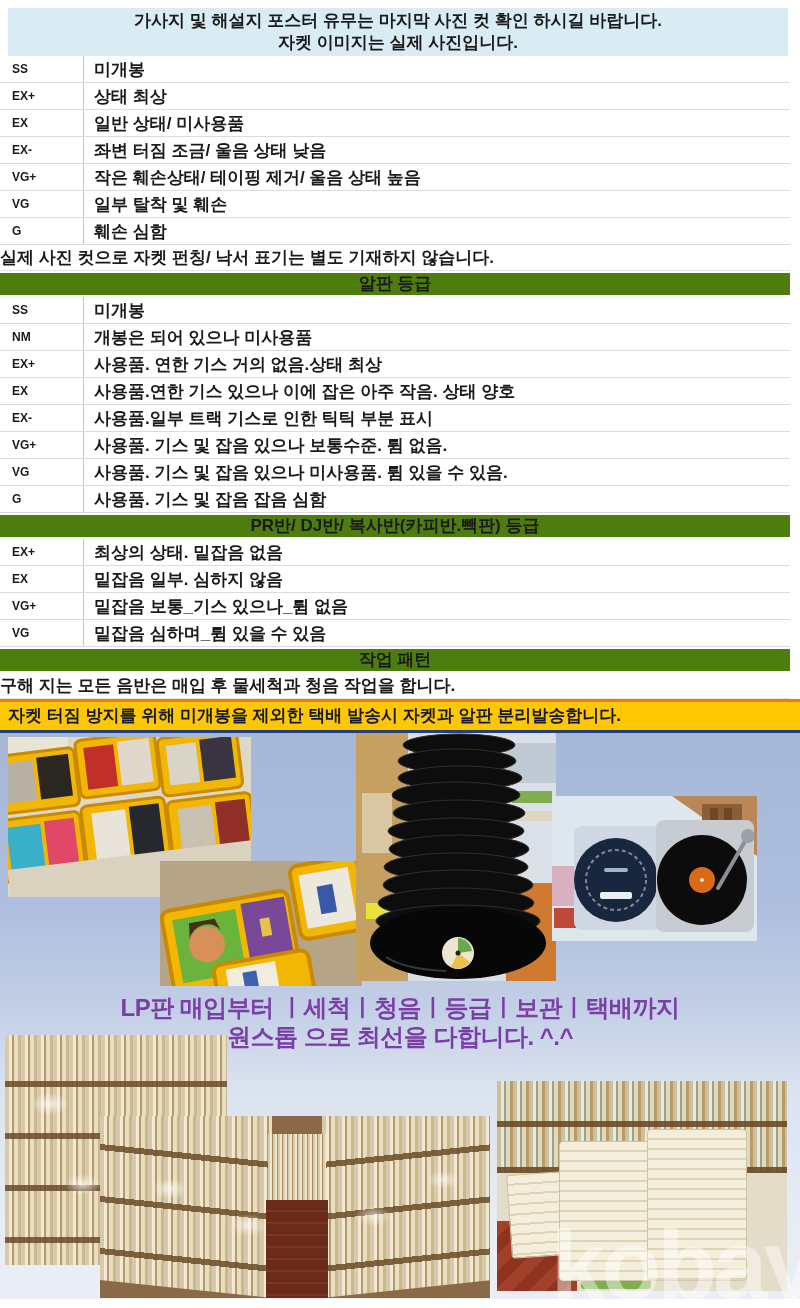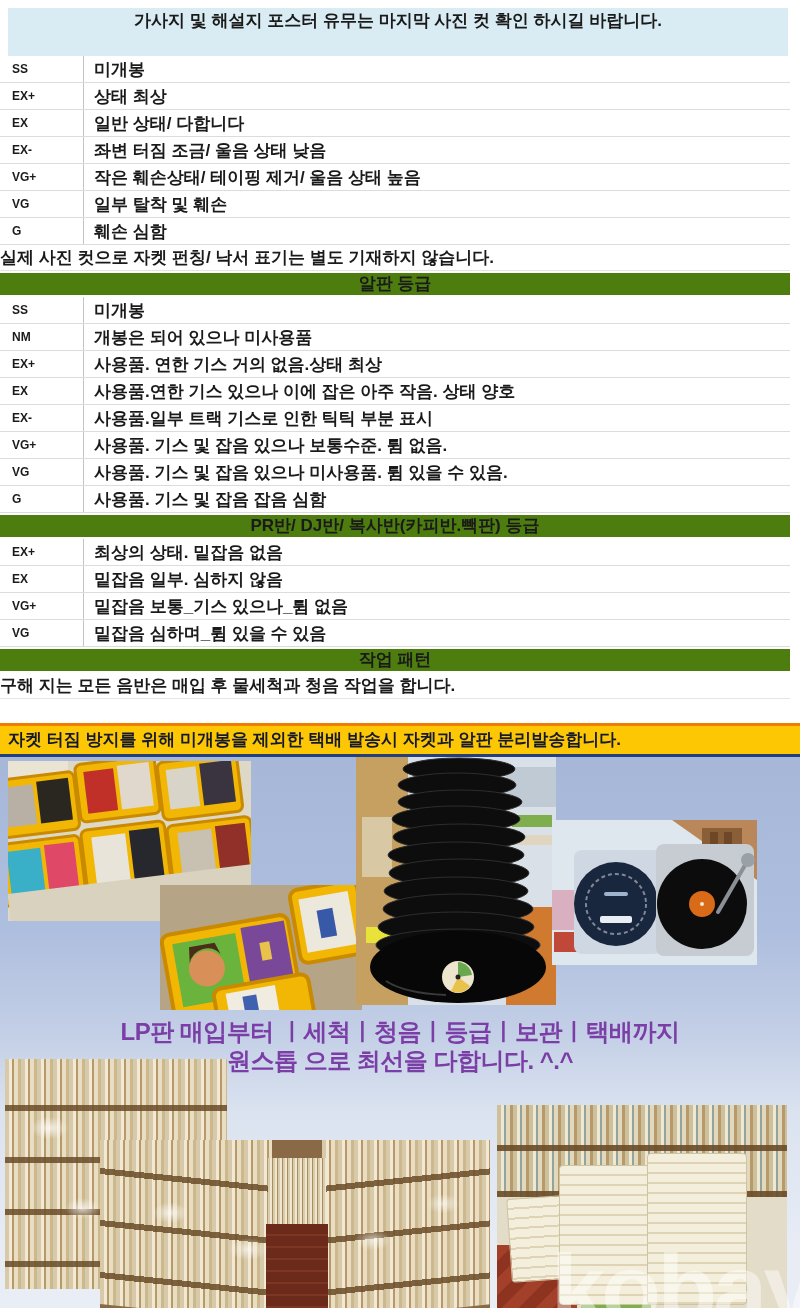--- a/index.html
+++ b/index.html
@@ -40,21 +40,21 @@
     background:#4d7c0f; text-align:center;
     font-weight:bold; font-size:17px;
   }
 
   
   .shipping-banner {
     width:800px; height:31px;
     border-top:3px solid #f07d00;
     background:#fdc704;
     font-weight:bold; font-size:17px; line-height:28px;
-    color:#15192e; padding-left:8px; white-space:nowrap;margin-top:24px;
+    color:#15192e; padding-left:8px; white-space:nowrap;
   }
 
   
   .collage {
     position:relative; width:800px; height:578px;
     border-top:3px solid #24407c;
     background:linear-gradient(180deg,#a7b7d7 0%, #aebede 30%, #c3cfe6 48%, #dbe3f0 62%, #e7ecf5 85%, #eaeef6 100%);
     overflow:hidden;
   }
   .collage::after {
@@ -129,34 +129,35 @@
     color:rgba(255,255,255,0.45);
   }
 </style>
 </head>
 <body>
 
 <div class="page">
 
   <div class="notice-header">
     <div>가사지 및 해설지 포스터 유무는 마지막 사진 컷 확인 하시길 바랍니다.</div>
+    <div>자켓 이미지는 실제 사진입니다.</div>
   </div>
 
   <div class="gtable">
     <div class="row">
       <span class="code">SS</span>
       <span class="desc">미개봉</span>
     </div>
     <div class="row">
       <span class="code">EX+</span>
       <span class="desc">상태 최상</span>
     </div>
     <div class="row">
       <span class="code">EX</span>
-      <span class="desc">일반 상태/ 다합니다</span>
+      <span class="desc">일반 상태/ 미사용품</span>
     </div>
     <div class="row">
       <span class="code">EX-</span>
       <span class="desc">좌변 터짐 조금/ 울음 상태 낮음</span>
     </div>
     <div class="row">
       <span class="code">VG+</span>
       <span class="desc">작은 훼손상태/ 테이핑 제거/ 울음 상태 높음</span>
     </div>
     <div class="row">

